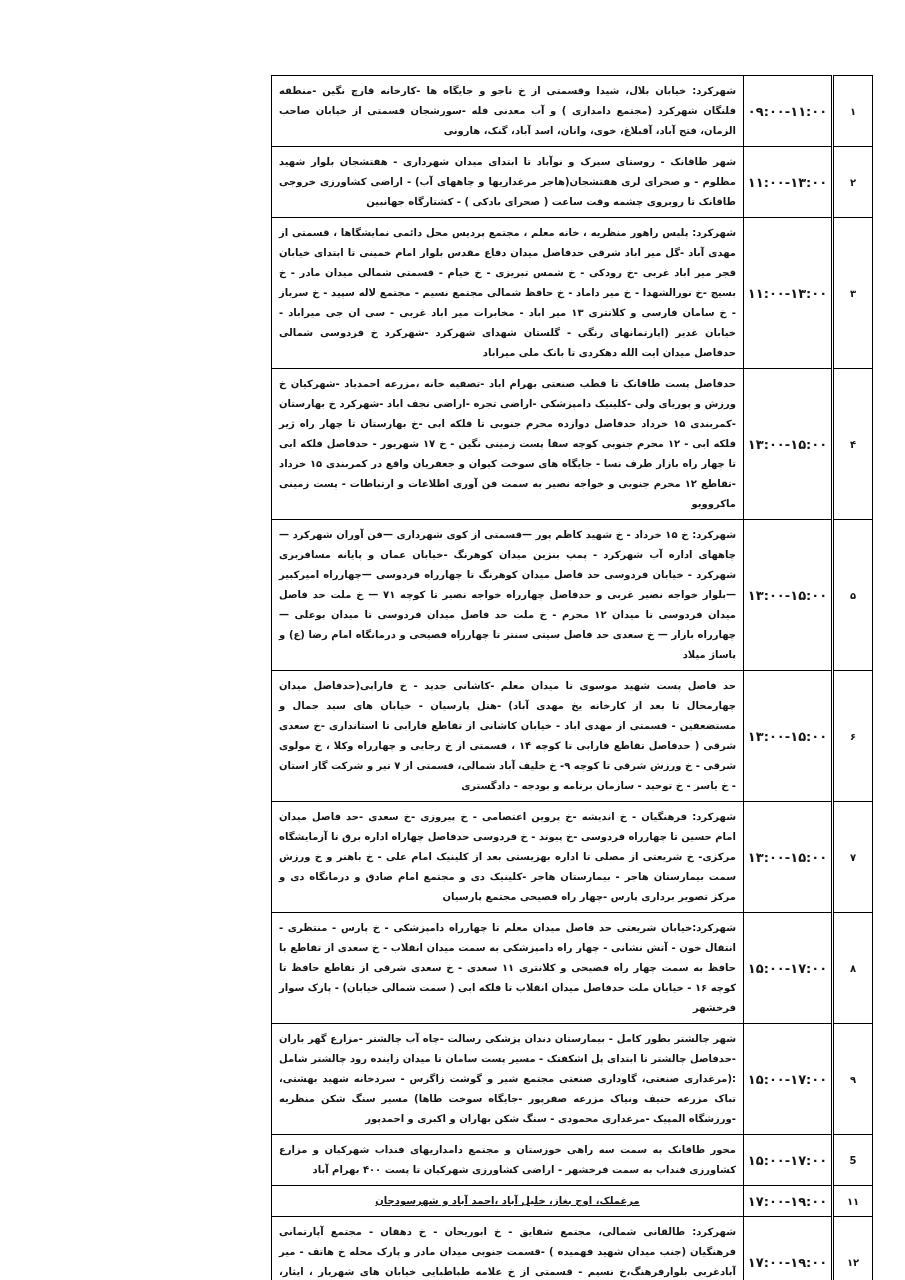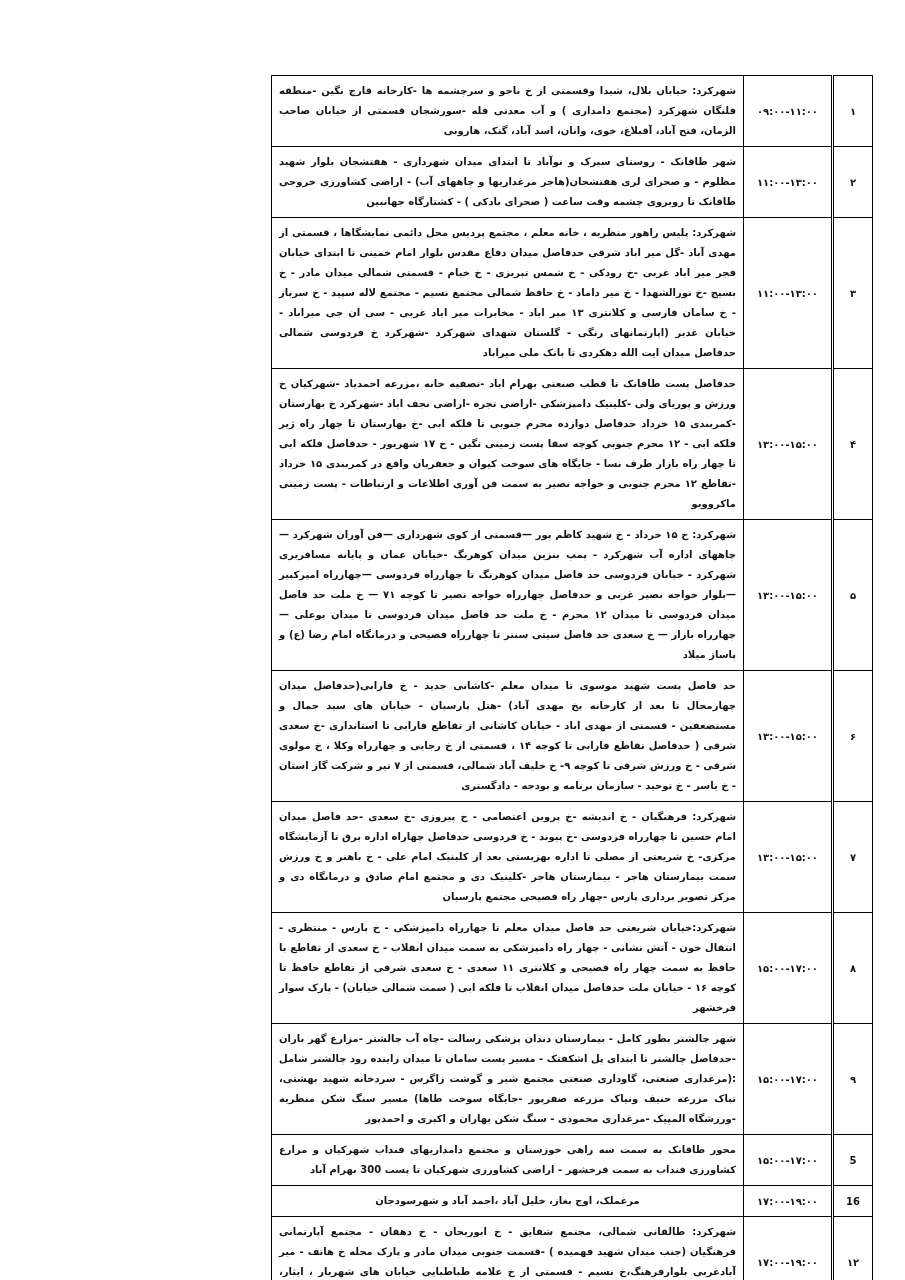--- a/index.html
+++ b/index.html
@@ -10,40 +10,40 @@
   .table-wrap{position:absolute;left:272px;top:75px;width:601px;}
   table{width:100%;border-collapse:collapse;direction:rtl;table-layout:fixed;}
   td{border:1px solid #000;vertical-align:middle;}
   col.c-addr{width:472px;}
   col.c-time{width:89px;}
   col.c-num{width:40px;}
   td.addr{
     padding:5px 7px;font-size:10px;font-weight:bold;line-height:20px;
     text-align:justify;text-align-last:right;color:#151515;
   }
-  td.addr.center{text-align:center;text-align-last:center;}
-  td.time{text-align:center;font-size:10px;font-weight:bold;color:#151515;padding:2px;}
+  td.addr.center{text-align:center;text-align-last:center;text-decoration:underline;}
+  td.time{text-align:center;font-size:13px;font-weight:bold;color:#151515;padding:2px;}
   td.time span{direction:ltr;unicode-bidi:bidi-override;letter-spacing:0.5px;}
   td.num{text-align:center;font-size:10px;font-weight:bold;border-left:3px double #000;color:#151515;}
 </style>
 </head>
 <body>
 
 <div class="table-wrap">
   <table>
     <colgroup>
       <col class="c-num">
         <col class="c-time">
         <col class="c-addr">
     </colgroup>
     <tbody id="tbody">
   <tr>
     <td class="num">۱</td>
     <td class="time"><span>۰۹:۰۰-۱۱:۰۰</span></td>
-    <td class="addr">شهرکرد: خیابان بلال، شیدا وقسمتی از خ ناجو و سرچشمه ها -کارخانه قارچ نگین -منطقه فلنگان شهرکرد (مجتمع دامداری ) و آب معدنی فله -سورشجان قسمتی از خیابان صاحب الزمان، فتح آباد، آقبلاغ، خوی، وانان، اسد آباد، گنک، هارونی</td>
+    <td class="addr">شهرکرد: خیابان بلال، شیدا وقسمتی از خ ناجو و جایگاه ها -کارخانه قارچ نگین -منطقه فلنگان شهرکرد (مجتمع دامداری ) و آب معدنی فله -سورشجان قسمتی از خیابان صاحب الزمان، فتح آباد، آقبلاغ، خوی، وانان، اسد آباد، گنک، هارونی</td>
   </tr>
 
   <tr>
     <td class="num">۲</td>
     <td class="time"><span>۱۱:۰۰-۱۳:۰۰</span></td>
     <td class="addr">شهر طاقانک - روستای سیرک و نوآباد تا ابتدای میدان شهرداری - هفتشجان بلوار شهید مظلوم - و صحرای لری هفتشجان(هاجر مرغداریها و چاههای آب) - اراضی کشاورزی خروجی طاقانک تا روبروی چشمه وقت ساعت ( صحرای بادکی ) - کشتارگاه جهانبین</td>
   </tr>
 
   <tr>
     <td class="num">۳</td>
@@ -83,25 +83,25 @@
 
   <tr>
     <td class="num">۹</td>
     <td class="time"><span>۱۵:۰۰-۱۷:۰۰</span></td>
     <td class="addr">شهر چالشتر بطور کامل - بیمارستان دندان پزشکی رسالت -چاه آب چالشتر -مزارع گهر باران -حدفاصل چالشتر تا ابتدای پل اشکفتک - مسیر پست سامان تا میدان زاینده رود چالشتر شامل :(مرغداری صنعتی، گاوداری صنعتی مجتمع شیر و گوشت زاگرس - سردخانه شهید بهشتی، تباک مزرعه حنیف ونیاک مزرعه صفرپور -جایگاه سوخت طاها) مسیر سنگ شکن منظریه -ورزشگاه المپیک -مرغداری محمودی - سنگ شکن بهاران و اکبری و احمدپور</td>
   </tr>
 
   <tr>
     <td class="num">5</td>
     <td class="time"><span>۱۵:۰۰-۱۷:۰۰</span></td>
-    <td class="addr">محور طاقانک به سمت سه راهی خوزستان و مجتمع دامداریهای فنداب شهرکیان و مزارع کشاورزی فنداب به سمت فرخشهر - اراضی کشاورزی شهرکیان تا پست 300 بهرام آباد</td>
+    <td class="addr">محور طاقانک به سمت سه راهی خوزستان و مجتمع دامداریهای فنداب شهرکیان و مزارع کشاورزی فنداب به سمت فرخشهر - اراضی کشاورزی شهرکیان تا پست ۴۰۰ بهرام آباد</td>
   </tr>
 
   <tr>
-    <td class="num">16</td>
+    <td class="num">۱۱</td>
     <td class="time"><span>۱۷:۰۰-۱۹:۰۰</span></td>
     <td class="addr center">مرغملک، اوج بغاز، خلیل آباد ،احمد آباد و شهرسودجان</td>
   </tr>
 
   <tr>
     <td class="num">۱۲</td>
     <td class="time"><span>۱۷:۰۰-۱۹:۰۰</span></td>
     <td class="addr">شهرکرد: طالقانی شمالی، مجتمع شقایق - خ ابوریحان - خ دهقان - مجتمع آپارتمانی فرهنگیان (جنب میدان شهید فهمیده ) -قسمت جنوبی میدان مادر و پارک محله خ هاتف - میر آبادغربی بلوارفرهنگ،خ نسیم - قسمتی از خ علامه طباطبایی خیابان های شهریار ، ایثار، پژمان و خوارزمی -جهاد- رزمندگان - آفتاب - الوند - ایمان - لاله - بشارت - امین</td>
   </tr>
 

